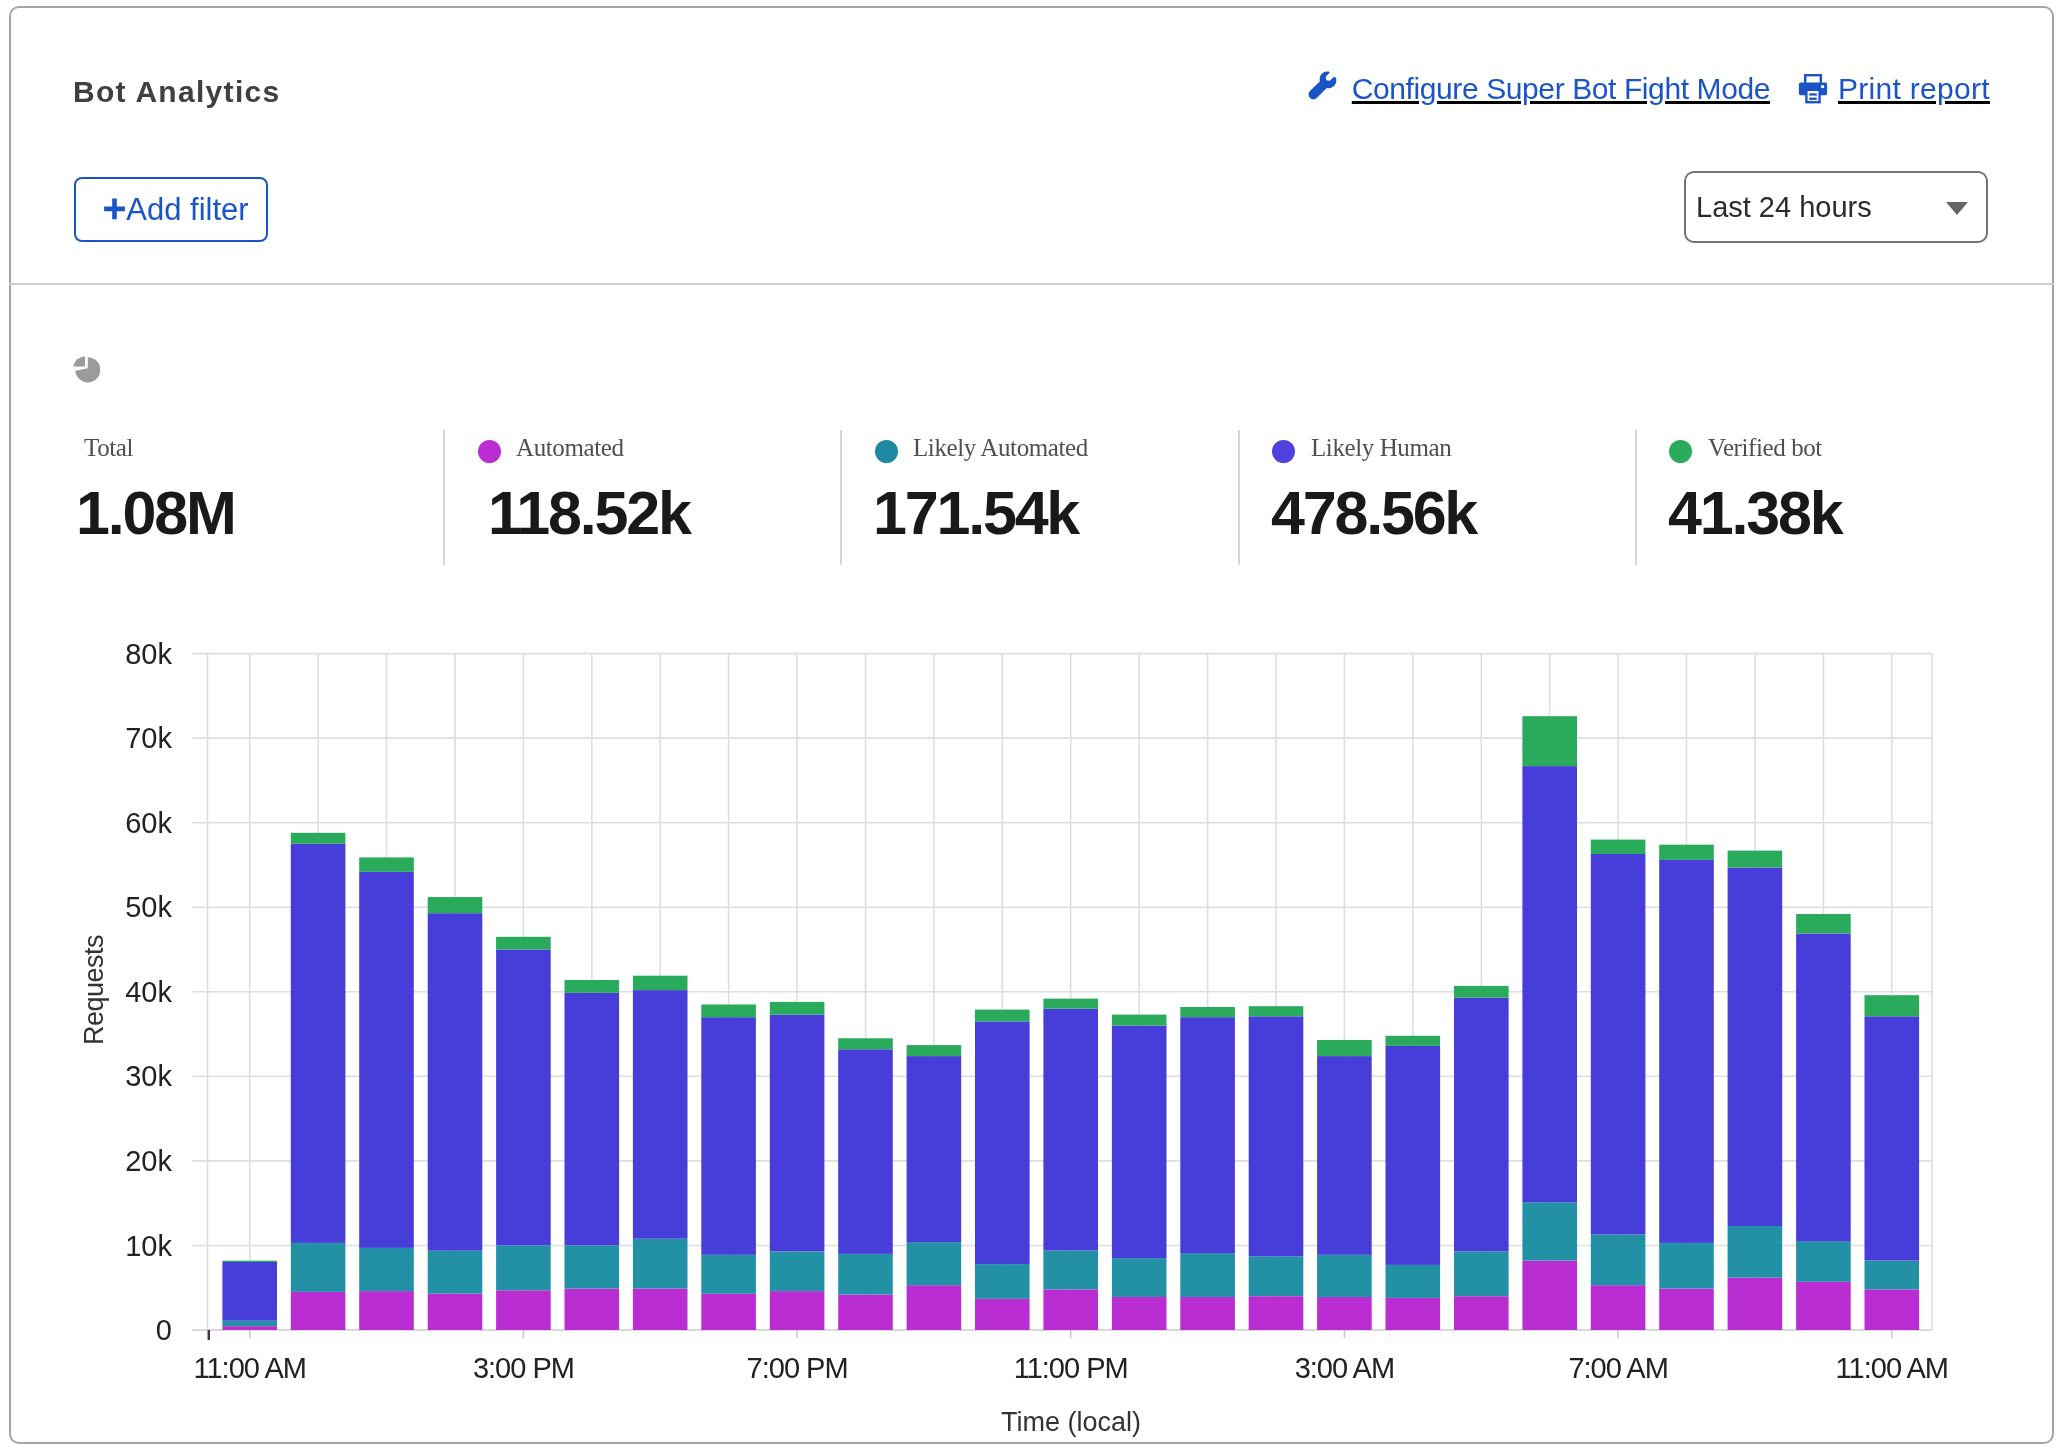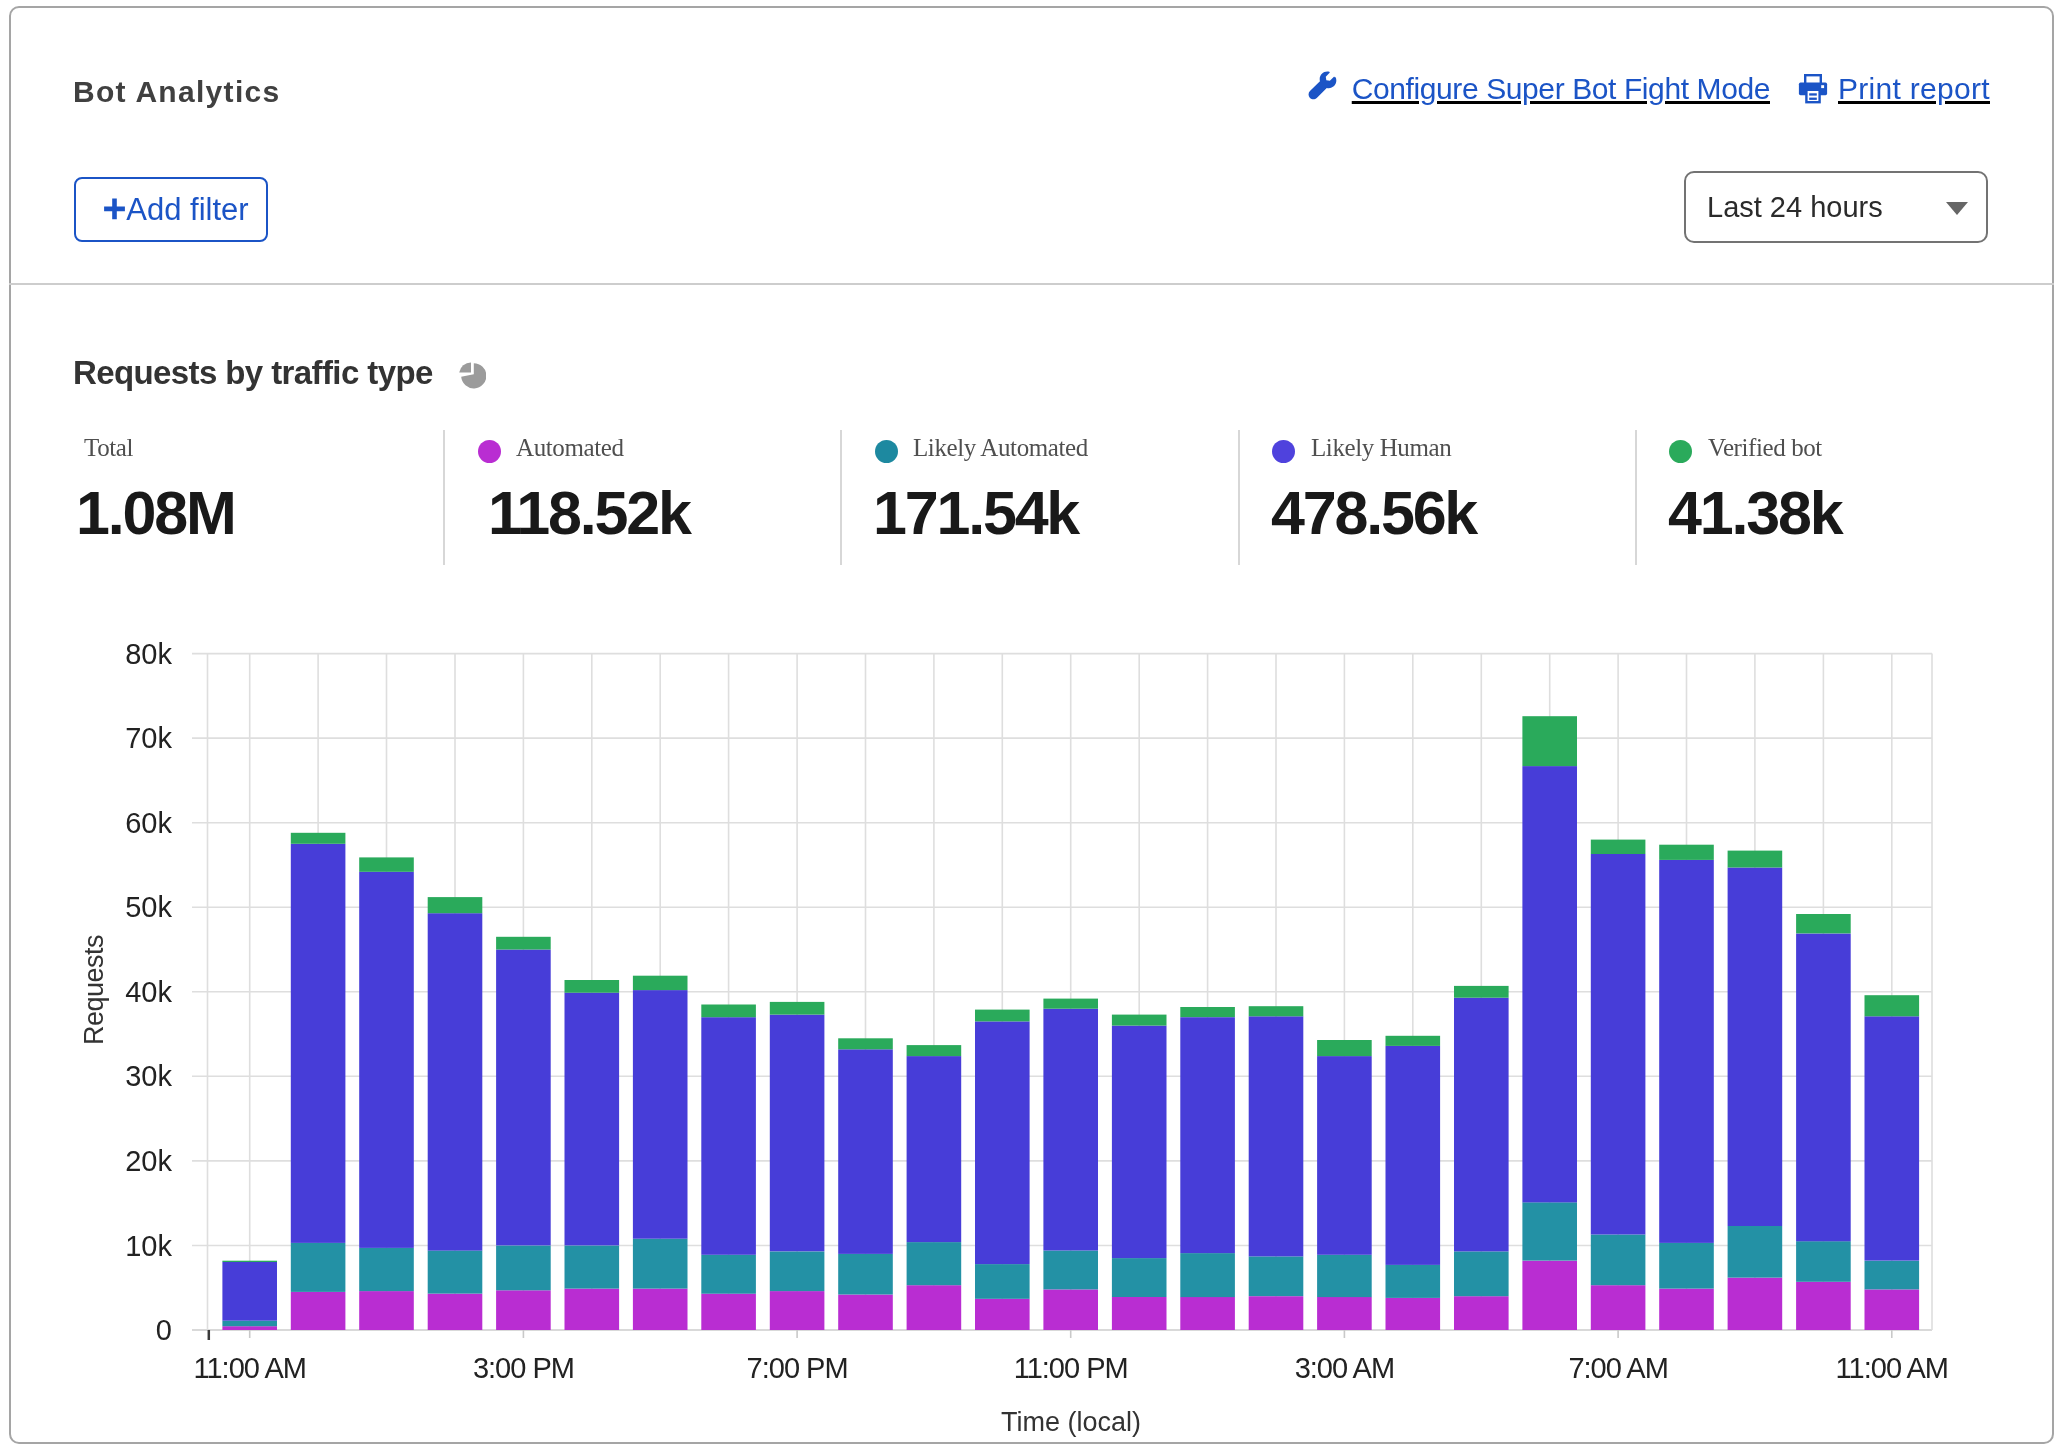--- a/index.html
+++ b/index.html
@@ -3,21 +3,21 @@
 <meta charset="utf-8">
 <style>
 * { margin:0; padding:0; box-sizing:border-box; }
 html,body { width:2062px; height:1450px; background:#fff; font-family:"Liberation Sans", sans-serif; }
 .card { position:absolute; left:9px; top:6px; width:2045px; height:1438px; border:2px solid #a5a5a5; border-radius:10px; background:#fff; }
 .hdr-divider { position:absolute; left:0; top:283px; width:100%; height:2px; background:#cdcdcd; }
 .title { position:absolute; left:73px; top:75px; font-size:30px; font-weight:700; color:#404040; letter-spacing:1.3px; }
 .links { position:absolute; right:72px; top:72px; display:flex; align-items:center; gap:28px;text-decoration:underline; }
 .link { display:flex; align-items:center; gap:14px; color:#1b54c6; font-size:30px; letter-spacing:-0.4px; }
 .btn { position:absolute; left:74px; top:177px; width:194px; height:65px; border:2.5px solid #1b54c6; border-radius:8px; display:flex; align-items:center; justify-content:center; padding-left:10px; color:#1b54c6; font-size:31px; }
-.select { position:absolute; left:1684px; top:171px; width:304px; height:72px; border:2px solid #737373; border-radius:10px; display:flex; align-items:center; color:#2b2b2b; font-size:29px; padding-left:21px; }
+.select { position:absolute; left:1684px; top:171px; width:304px; height:72px; border:2px solid #737373; border-radius:10px; display:flex; align-items:center; color:#2b2b2b; font-size:29px; padding-left:10px; }
 .select .caret { position:absolute; right:17px; top:28px; }
 .h2 { position:absolute; left:73px; top:354px; display:flex; align-items:center; gap:26px; font-size:33px; font-weight:700; color:#333; letter-spacing:-0.6px; }
 .slabel { position:absolute; top:434px; font-size:25px; color:#4f4f4f; letter-spacing:-0.4px;font-family:Liberation Serif, serif; }
 .sval { position:absolute; top:478px; font-size:61px; font-weight:700; color:#191919; letter-spacing:-2.2px; }
 </style>
 </head>
 <body>
 <div class="card"></div>
 <div class="hdr-divider" style="left:9px;width:2045px;"></div>
 <div class="title">Bot Analytics</div>
@@ -45,21 +45,20 @@
       <path fill="#1b54c6" d="M9.2 0.5h4.6v8.1h8.1v4.6h-8.1v8.1H9.2v-8.1H1.1V8.6h8.1z"></path>
     </svg>
     <span>Add filter</span>
   </div>
 <div class="select">Last 24 hours<span class="caret">
       <svg width="24" height="15" viewBox="0 0 24 15" style="display:block">
         <path fill="#666" d="M1 1h22L12 14z"></path>
       </svg>
     </span></div>
 <div class="h2">
-    <span>Requests by traffic type</span>
     <svg width="27" height="27" viewBox="0 0 27 27" style="display:block;position:relative;top:2px">
 <path fill="#9b9b9b" d="M14.8 12.2 L14.8 1.2 A12.6 12.6 0 1 1 2.2 14.8 Z"></path>
 <path fill="#9b9b9b" d="M11.8 9.8 L11.8 0 A11.8 11.8 0 0 0 0 9.8 Z" transform="translate(0.2 0.6)"></path>
 </svg>
   </div>
 <div style="position:absolute;left:443px;top:430px;width:2px;height:135px;background:#d7d7d7"></div>
 <div style="position:absolute;left:840px;top:430px;width:2px;height:135px;background:#d7d7d7"></div>
 <div style="position:absolute;left:1238px;top:430px;width:2px;height:135px;background:#d7d7d7"></div>
 <div style="position:absolute;left:1635px;top:430px;width:2px;height:135px;background:#d7d7d7"></div>
 <div class="slabel" style="left:84px">Total</div>

